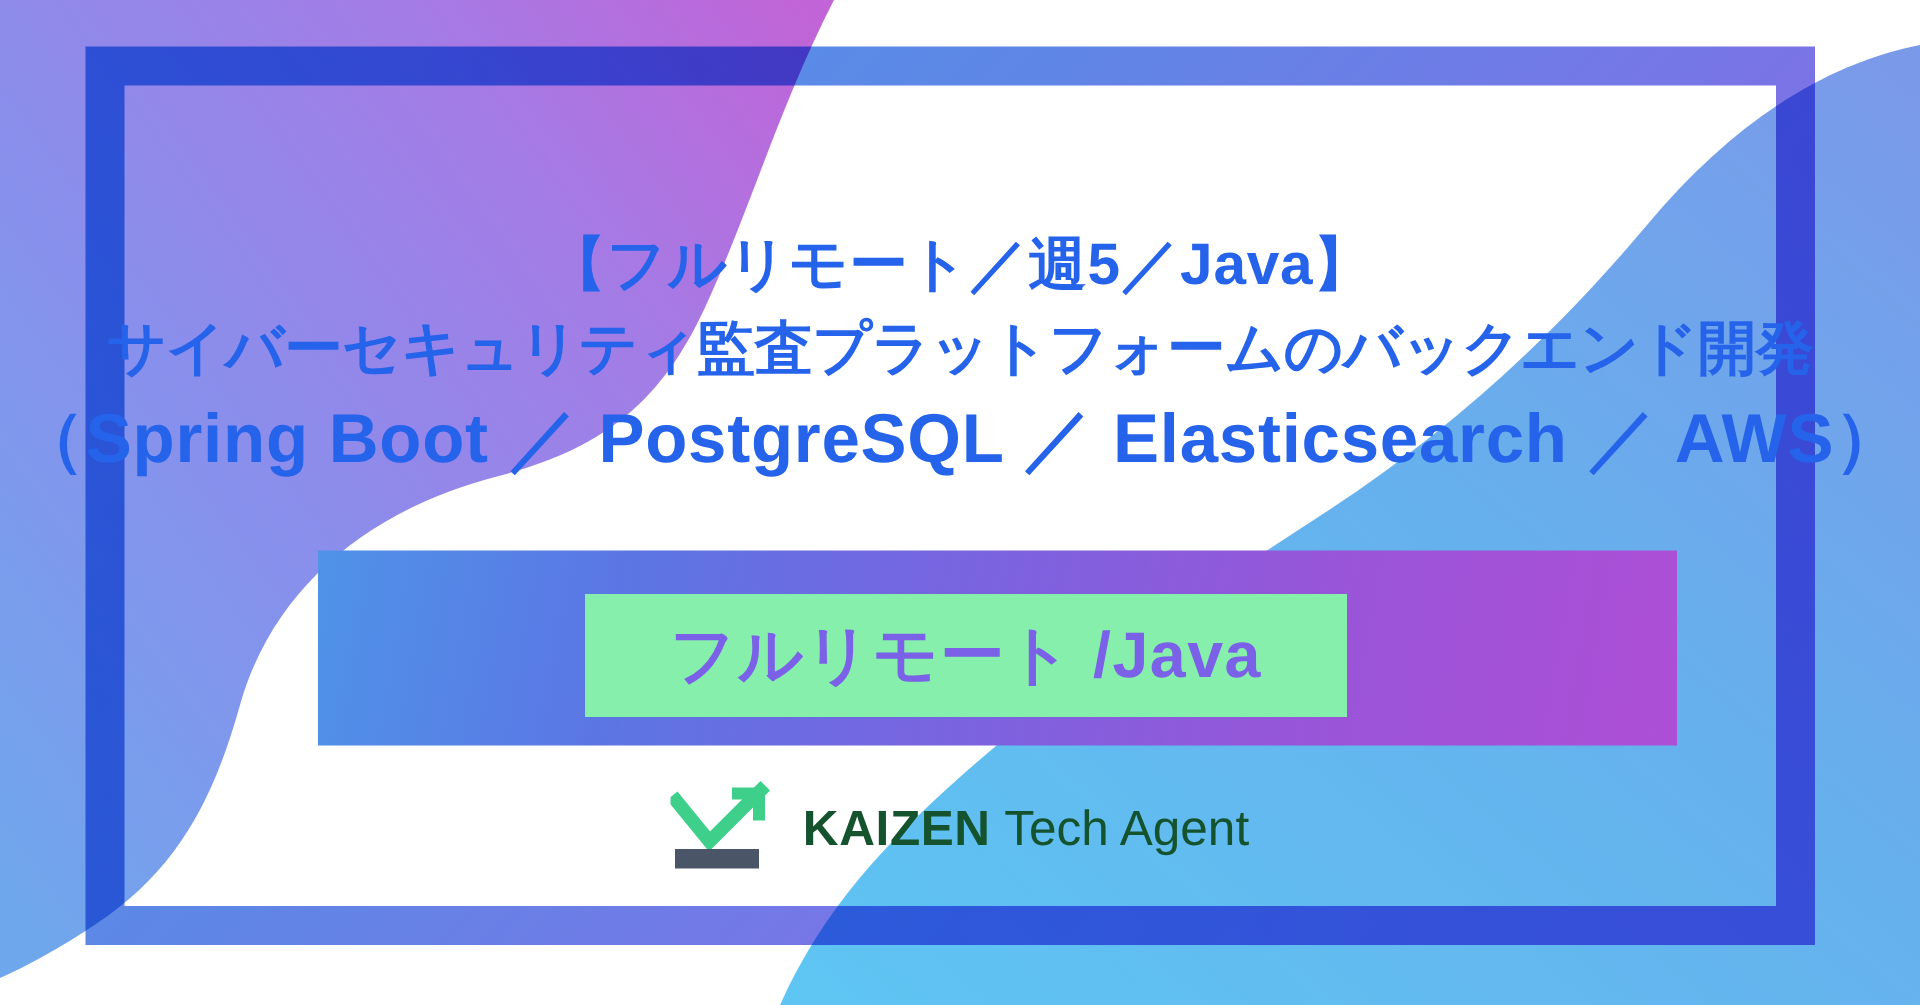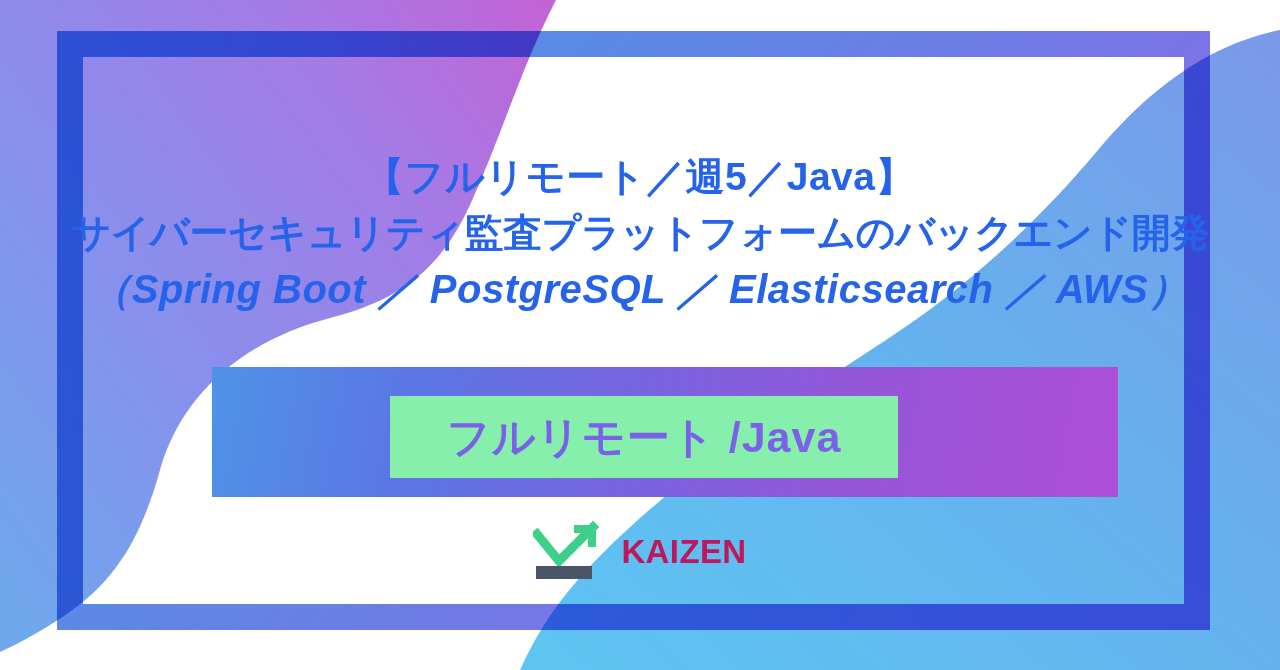--- a/index.html
+++ b/index.html
@@ -21,21 +21,21 @@
     position:absolute;left:0;top:157px;width:1280px;
     text-align:center;
     color:#2563eb;
     font-weight:700;
     line-height:1.0;
     -webkit-font-smoothing:antialiased;
   }
   .hl-line{display:block;white-space:nowrap;}
   .hl-1{font-size:39px;letter-spacing:.5px;margin-bottom:17px;}
   .hl-2{font-size:39px;letter-spacing:-0.5px;margin-bottom:17px;font-family:Liberation Serif, serif;}
-  .hl-3{font-size:40px;letter-spacing:.5px;font-style:italic;}
+  .hl-3{font-size:46px;letter-spacing:.5px;}
 
   
   .badge-bar{
     position:absolute;left:212px;top:367px;width:906px;height:130px;
     background:linear-gradient(100deg,#4f93e8 0%,#5b76e4 22%,#7a63df 48%,#9a54d8 75%,#ad4fd6 100%);
   }
   .badge-inner{
     position:absolute;left:390px;top:396px;width:508px;height:82px;
     background:#86efac;
     display:flex;align-items:center;justify-content:center;
@@ -45,21 +45,21 @@
     line-height:1;
   }
 
   
   .logo{
     position:absolute;left:0;top:520px;width:1280px;
     display:flex;align-items:center;justify-content:center;gap:16px;
   }
   .logo-mark{width:72px;height:62px;display:block;}
   .logo-text{
-    font-size:33px;color:#be185d;letter-spacing:-0.2px;white-space:nowrap;
+    font-size:33px;color:#14532d;letter-spacing:-0.2px;white-space:nowrap;
     line-height:1;display:flex;align-items:flex-end;gap:9px;
   }
   .logo-kaizen{font-weight:700;letter-spacing:.4px;}
   .logo-agent{font-weight:400;letter-spacing:0px;}
 </style>
 </head>
 <body>
 
 <div id="stage">
 
@@ -118,17 +118,18 @@
     <div class="logo">
       <svg class="logo-mark" viewBox="0 0 72 62" xmlns="http://www.w3.org/2000/svg">
 
         <path d="M4,14 L26,41 L60,7" fill="none" stroke="#3ed08a" stroke-width="9" stroke-linecap="square" stroke-linejoin="miter"></path>
         <path d="M41,5 L63,5 L63,27 L55,27 L55,13 L41,13 Z" fill="#3ed08a"></path>
 
         <rect x="3" y="46" width="56" height="13" fill="#4a5568"></rect>
       </svg>
       <span class="logo-text">
         <span class="logo-kaizen">KAIZEN</span>
+        <span class="logo-agent">Tech Agent</span>
       </span>
     </div>
 
   </div>
 </div>
 
 </body></html>

